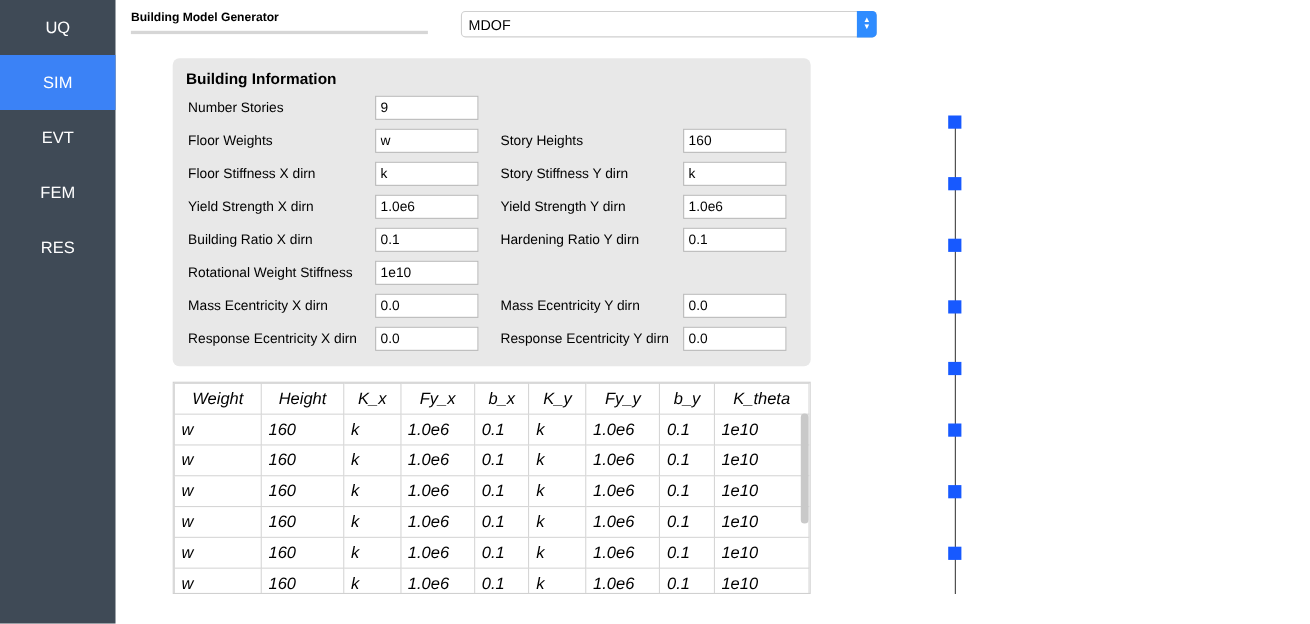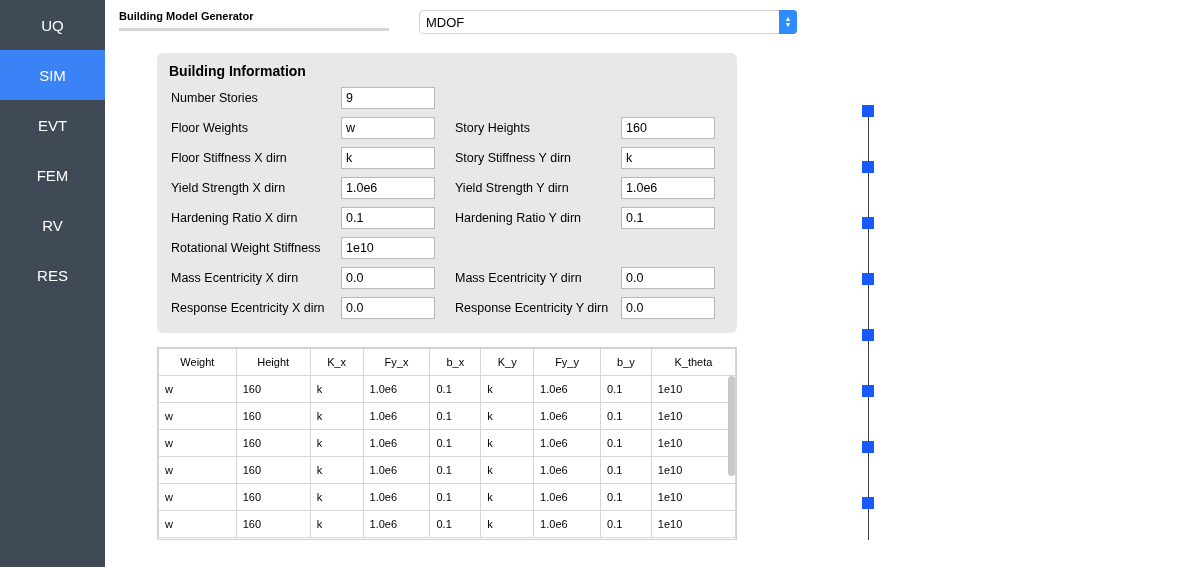--- a/index.html
+++ b/index.html
@@ -123,21 +123,22 @@
   }
   .table-wrap {
     border: 1px solid #d0d0d0;
     position: relative;
     height: 193px;
     overflow: hidden;
   }
   table.data {
     border-collapse: collapse;
     width: 100%;
-    font-size: 11px;
+    font-size: 15px;
+    font-style: italic;
   }
   table.data th, table.data td {
     border: 1px solid #d6d6d6;
     padding: 5px 6px;
     text-align: left;
     height: 27px;
   }
   table.data th {
     background: #fff;
     font-weight: normal;
@@ -177,21 +178,20 @@
   }
 </style>
 </head>
 <body>
 
 <div class="sidebar" id="sidebar">
     <div class="sidebar-item">UQ</div>
     <div class="sidebar-item active">SIM</div>
     <div class="sidebar-item">EVT</div>
     <div class="sidebar-item">FEM</div>
-    <div class="sidebar-item">RV</div>
     <div class="sidebar-item">RES</div>
   </div>
 
 <div class="main">
 
   <div class="header-row">
     <div class="title-wrap">
       <div class="title">Building Model Generator</div>
       <div class="title-rule"></div>
     </div>
@@ -230,21 +230,21 @@
           <span></span>
           <label>Story Stiffness Y dirn</label>
           <input value="k" style="">
 
           <label>Yield Strength X dirn</label>
           <input value="1.0e6" style="">
           <span></span>
           <label>Yield Strength Y dirn</label>
           <input value="1.0e6" style="">
 
-          <label>Hardening Ratio X dirn</label>
+          <label>Building Ratio X dirn</label>
           <input value="0.1" style="">
           <span></span>
           <label>Hardening Ratio Y dirn</label>
           <input value="0.1" style="">
 
           <label>Rotational Weight Stiffness</label>
           <input value="1e10" style="">
           <span></span>
             <span></span>
             <span></span>

